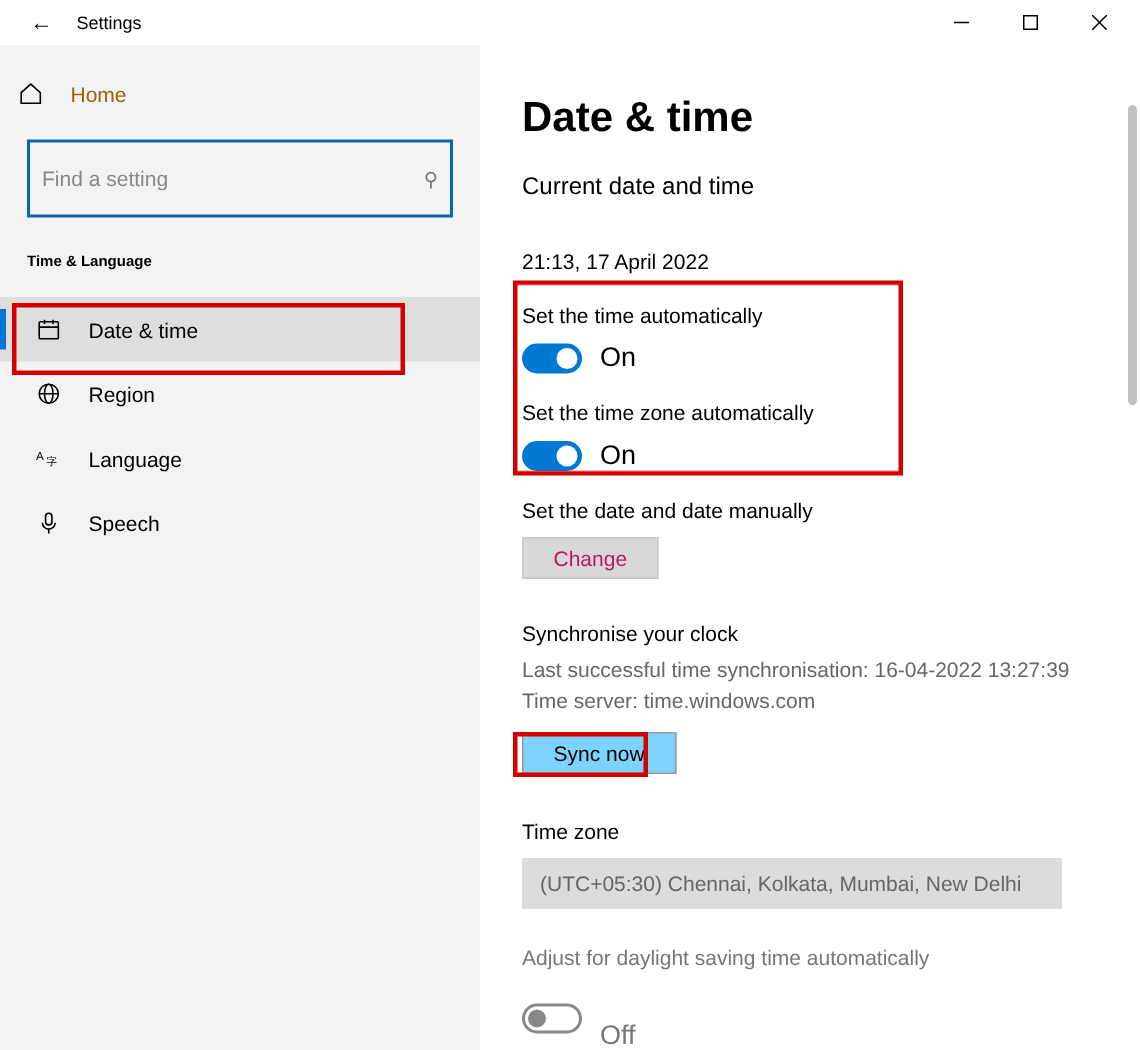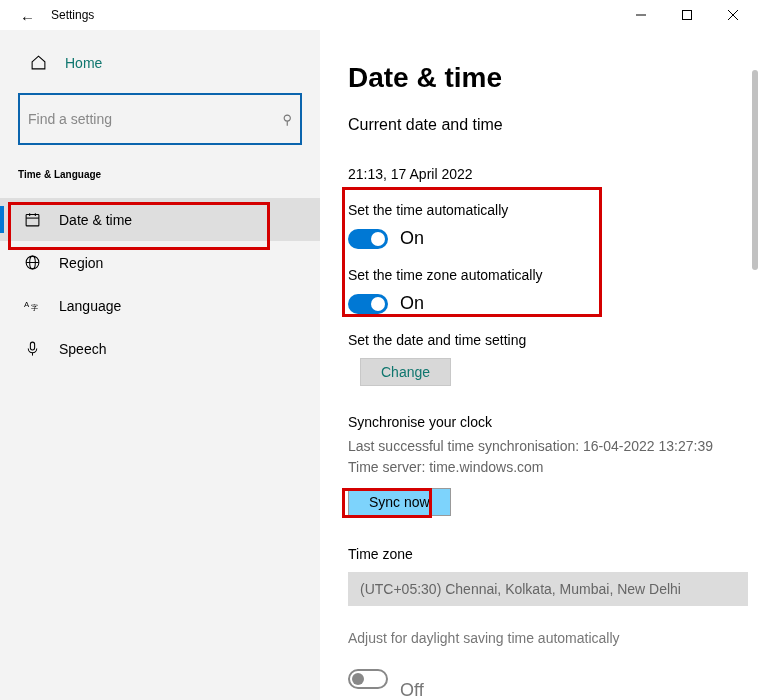--- a/index.html
+++ b/index.html
@@ -5,21 +5,21 @@
     * { margin: 0; padding: 0; box-sizing: border-box; font-family: "Segoe UI", Arial, sans-serif; }
     body { width: 760px; height: 700px; background: #fff; overflow: hidden; position: relative; }
     .window { width: 760px; height: 700px; display: flex; flex-direction: column; }
     .titlebar { height: 30px; display: flex; align-items: center; padding: 0 4px; }
     .titlebar-left { display: flex; align-items: center; gap: 16px; padding-left: 16px; }
     .titlebar-title { font-size: 12px; color: #000; }
     .titlebar-controls { margin-left: auto; display: flex; }
     .win-btn { width: 46px; height: 30px; display: flex; align-items: center; justify-content: center; color: #000; }
     .body { flex: 1; display: flex; min-height: 0; }
     .sidebar { width: 320px; background: #f3f3f3; padding-top: 14px; }
-    .home-row { display: flex; align-items: center; gap: 18px; padding: 10px 30px; font-size: 14px; color: #0f766e; }
+    .home-row { display: flex; align-items: center; gap: 18px; padding: 10px 12px; font-size: 14px; color: #a16207; }
     .search-wrap { margin: 12px 18px 18px 18px; border: 2px solid #0a64ad; height: 52px; display: flex; align-items: center; padding: 0 8px; }
     .search-wrap input { border: none; outline: none; flex: 1; font-size: 14px; background: transparent; color: #666; }
     .search-wrap input::placeholder { color: #888; }
     .search-icon { color: #777; font-size: 13px; }
     .section-title { font-weight: 600; font-size: 10px; padding: 6px 18px 18px 18px; }
     .nav-item { display: flex; align-items: center; gap: 18px; padding: 13px 20px 13px 24px; font-size: 14px; color: #000; position: relative; }
     .nav-item.selected { background: #dedede; }
     .nav-item.selected::before { content: ""; position: absolute; left: 0; top: 8px; bottom: 8px; width: 4px; background: #0078d4; }
     .nav-icon { width: 17px; height: 17px; display: flex; align-items: center; justify-content: center; }
     .hl-red { border: 3px solid #d40000; }
@@ -30,24 +30,24 @@
     .datestr { font-size: 14px; margin-bottom: 20px; }
     .opt-label { font-size: 14px; margin-bottom: 10px; }
     .toggle-row { display: flex; align-items: center; gap: 12px; margin-bottom: 18px; }
     .toggle { width: 40px; height: 20px; border-radius: 10px; position: relative; }
     .toggle.on { background: #0078d4; }
     .toggle.on::after { content: ""; position: absolute; right: 3px; top: 3px; width: 14px; height: 14px; border-radius: 50%; background: #fff; }
     .toggle.off { background: #fff; border: 2px solid #888; }
     .toggle.off::after { content: ""; position: absolute; left: 2px; top: 2px; width: 12px; height: 12px; border-radius: 50%; background: #888; }
     .toggle-text { font-size: 18px; }
     .btn { border: 1px solid #999; background: #7dd3fc; padding: 5px 20px; font-size: 14px; display: inline-block; }
-    .btn.disabled { color: #0f766e; background: #d8d8d8; border-color: #c8c8c8; margin-left: 12px; }
+    .btn.disabled { color: #be185d; background: #d8d8d8; border-color: #c8c8c8; }
     .sync-section { margin-top: 28px; }
     .muted { color: #666; font-size: 14px; line-height: 1.5; }
-    .tz-box { margin-top: 8px; background: #dcdcdc; padding: 9px 12px; font-size: 14px; color: #666; width: 400px; }
+    .tz-box { margin-top: 8px; background: #dcdcdc; padding: 9px 12px; font-size: 14px; color: #666; width: 360px; }
     .hl-box-2 { position: absolute; left: 342px; top: 187px; width: 260px; height: 130px; pointer-events: none; }
     .hl-box-3 { position: absolute; left: 342px; top: 488px; width: 90px; height: 30px; pointer-events: none; }
     .scrollbar-hint { position: absolute; right: 2px; top: 70px; width: 6px; height: 200px; background: #c1c1c1; border-radius: 3px; }
     .muted-label { color: #777; font-size: 14px; margin-top: 24px; margin-bottom: 10px; }
     .back-arrow { font-size: 15px; font-weight: bold; }
   </style>
 </head>
 <body>
 
 <div class="window">
@@ -144,21 +144,21 @@
         <div class="toggle on"></div>
         <span class="toggle-text">On</span>
       </div>
 
       <div class="opt-label">Set the time zone automatically</div>
       <div class="toggle-row">
         <div class="toggle on"></div>
         <span class="toggle-text">On</span>
       </div>
 
-      <div class="opt-label">Set the date and time setting</div>
+      <div class="opt-label">Set the date and date manually</div>
       <div class="btn disabled">Change</div>
 
       <div class="sync-section">
         <div class="opt-label" style="margin-bottom:6px;">Synchronise your clock</div>
         <div class="muted">Last successful time synchronisation: 16-04-2022 13:27:39</div>
         <div class="muted" style="margin-bottom:10px;">Time server: time.windows.com</div>
         <div class="btn">Sync now</div>
       </div>
 
       <div class="opt-label" style="margin-top:30px;">Time zone</div>

